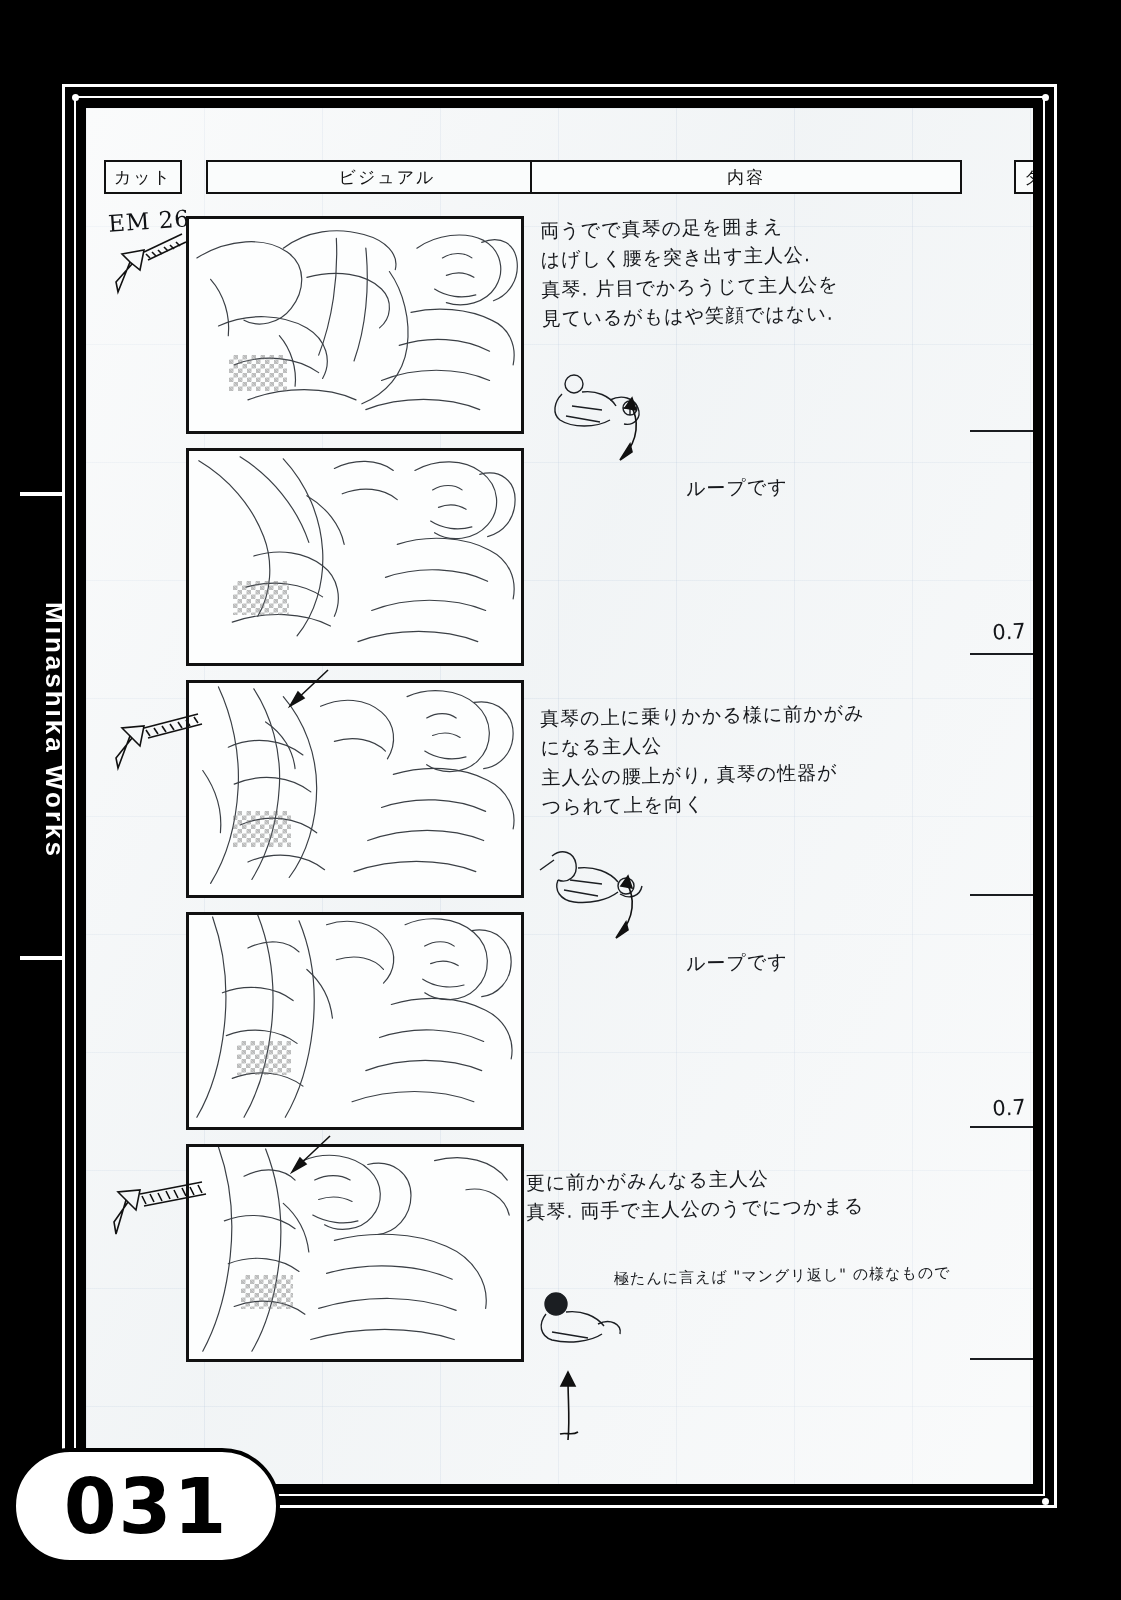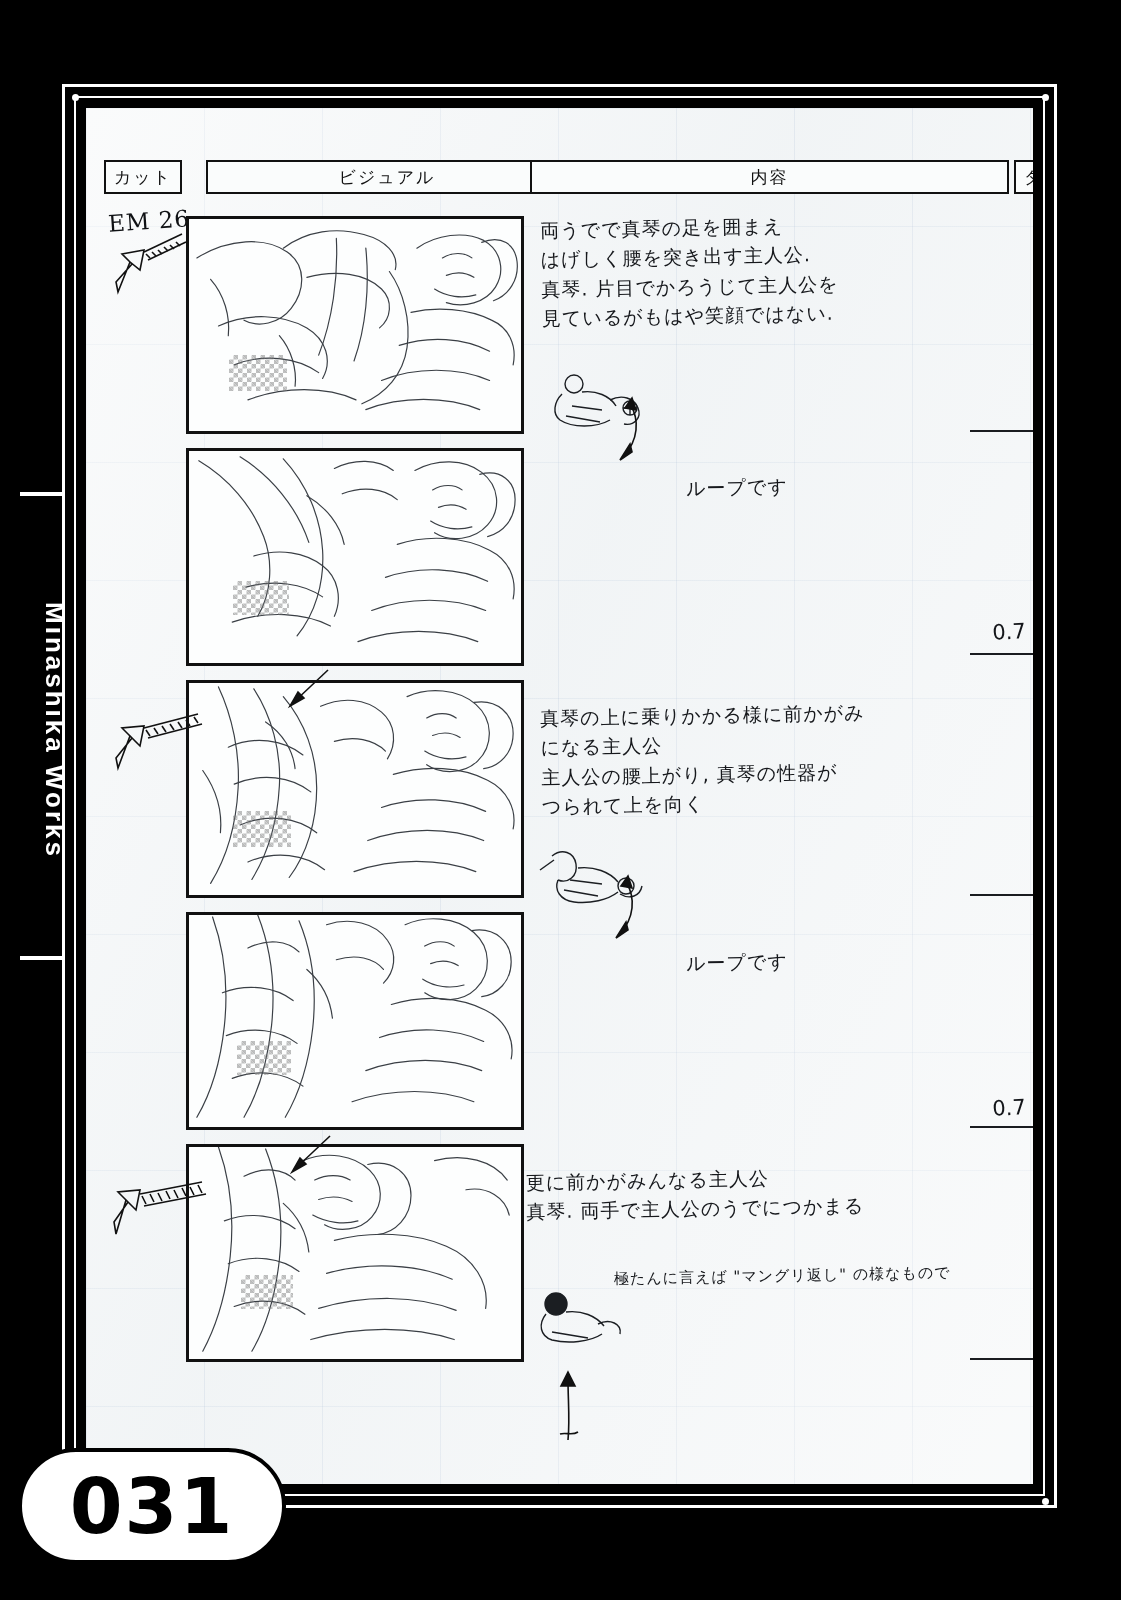--- a/index.html
+++ b/index.html
@@ -50,21 +50,21 @@
   
   .hdr {
     position:absolute; top:52px; height:34px;
     border:2px solid #111;
     background:#fafcfc;
     display:flex; align-items:center; justify-content:center;
     font-size:17px; letter-spacing:2px; color:#111;font-family:Liberation Mono, monospace;
   }
   #hdr-cut    { left:18px;  width:78px; }
   #hdr-visual { left:120px; width:362px; }
-  #hdr-naiyou { left:444px; width:479px; }
+  #hdr-naiyou { left:444px; width:432px; }
   #hdr-time   { left:928px; width:78px; }
 
   
   .panel {
     position:absolute; left:100px; width:338px;
     border:3px solid #111;
     background:#fdfefe;
     overflow:hidden;
   }
   #panel-1 { top:108px;  height:218px; }
@@ -146,21 +146,21 @@
   }
   #spine-line-top {
     position:absolute; left:20px; top:492px; width:44px; height:4px; background:#fff;
   }
   #spine-line-bottom {
     position:absolute; left:20px; top:956px; width:44px; height:4px; background:#fff;
   }
 
   
   #page-number-badge {
-    position:absolute; left:18px; top:1448px;
+    position:absolute; left:12px; top:1448px;
     width:268px; height:116px;
     background:#fff; border:4px solid #000;
     border-radius:58px/58px;
     display:flex; align-items:center; justify-content:center;
   }
   #page-number {
     font-family:"DejaVu Sans", sans-serif;
     font-size:76px; font-weight:bold; color:#000; letter-spacing:2px;
   }
 

